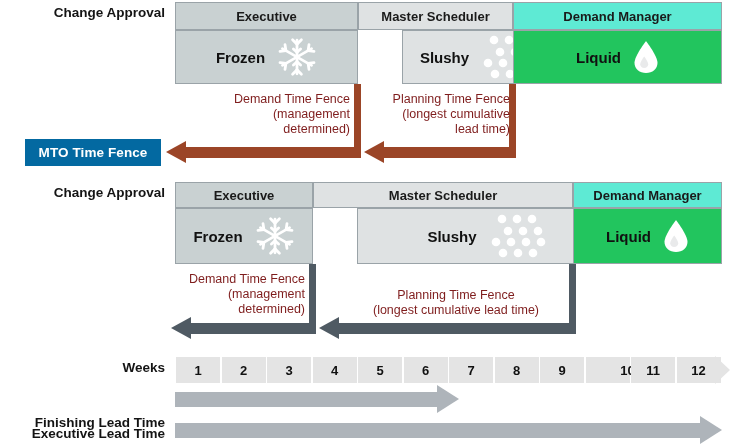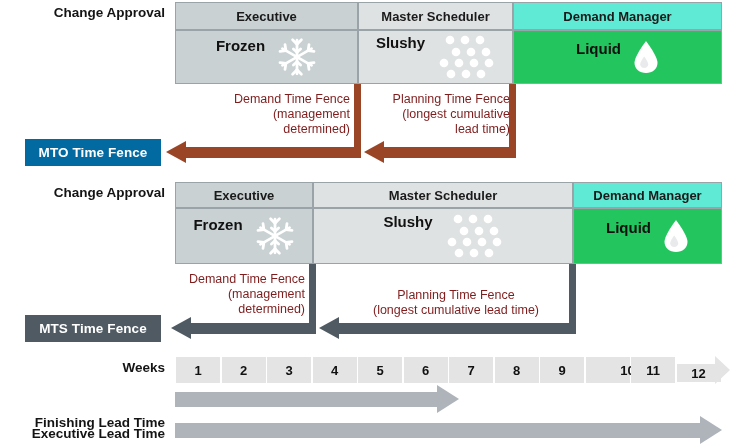--- a/index.html
+++ b/index.html
@@ -26,27 +26,27 @@
   .hdrcell{
     font-size:13px;font-weight:bold;color:#1a1a1a;
     border:1px solid #9aa3a8;
   }
   .bodycell{
     border:1px solid #9aa3a8;
     font-size:15px;font-weight:bold;color:#111;
     gap:8px;
   }
   .c-frozen{background:#c9d1d2;}
-  .c-slushy{background:#dfe2e3;}
+  .c-slushy{background:#dfe2e3;margin-left:44px;}
   .c-liquid{background:#22c55e;}
   .h-frozen{background:#c9d1d2;}
   .h-slushy{background:#dfe2e3;}
   .h-liquid{background:#5eead4;}
 
-  .cellinner{display:flex;justify-content:center;gap:12px;}
+  .cellinner{display:flex;align-items:center;justify-content:center;gap:12px;}
 
   
   .snow{position:relative;width:40px;height:40px;flex:0 0 auto;}
   .snow svg{display:block;}
   
   .drop{width:26px;height:34px;flex:0 0 auto;}
   .drop svg{display:block;}
   
   .dots{width:58px;height:46px;flex:0 0 auto;}
   .dots svg{display:block;}
@@ -278,21 +278,20 @@
 
   <div class="hbar" style="left:338px;top:323px;width:238px;height:11px;background:#4F5A63;"></div>
   <div class="arrowhead" style="left:319px;top:317px;border-top:11px solid transparent;border-bottom:11px solid transparent;border-right:20px solid #4F5A63;"></div>
 
   <div class="cap cap-r" style="left:115px;top:272px;width:190px;">Demand Time Fence
 (management
 determined)</div>
   <div class="cap cap-c" style="left:340px;top:288px;width:232px;">Planning Time Fence
 (longest cumulative lead time)</div>
 
-  <div class="badge" style="left:25px;top:315px;width:136px;height:27px;background:#4F5A63;">MTS Time Fence</div>
 
   <div class="rowlabel abs" style="left:0px;top:361px;width:165px;">Weeks</div>
 
   <div id="weeks-strip">
       <div class="wkcell" style="left: 176px; top: 357px; width: 44px; height: 26px;">
         <span>1</span>
       </div>
       <div class="wkcell" style="left: 221.5px; top: 357px; width: 44px; height: 26px;">
         <span>2</span>
       </div>
@@ -316,21 +315,21 @@
       </div>
       <div class="wkcell" style="left: 540px; top: 357px; width: 44px; height: 26px;">
         <span>9</span>
       </div>
       <div class="wkcell" style="left: 585.5px; top: 357px; width: 44px; height: 26px; padding-left: 40px;">
         <span>10</span>
       </div>
       <div class="wkcell" style="left: 631px; top: 357px; width: 44px; height: 26px;">
         <span>11</span>
       </div>
-      <div class="wkcell" style="left: 676.5px; top: 357px; width: 44px; height: 18px; margin-top: 7px;">
+      <div class="wkcell" style="left: 676.5px; top: 357px; width: 44px; height: 26px;">
         <span>12</span>
       </div>
     </div>
 
   <div class="wkarrow" style="left:715px;top:356px;width:0;height:0;border-top:14px solid transparent;border-bottom:14px solid transparent;border-left:15px solid #E4E4E4;"></div>
 
   <div class="rowlabel abs" style="left:0px;top:416px;width:165px;">Finishing Lead Time</div>
   <div class="ltbar" style="left:175px;top:392px;width:262px;height:15px;background:#AEB4BA;"></div>
   <div class="ltbar" style="left:437px;top:385px;width:0;height:0;border-top:14.5px solid transparent;border-bottom:14.5px solid transparent;border-left:22px solid #AEB4BA;"></div>
 

